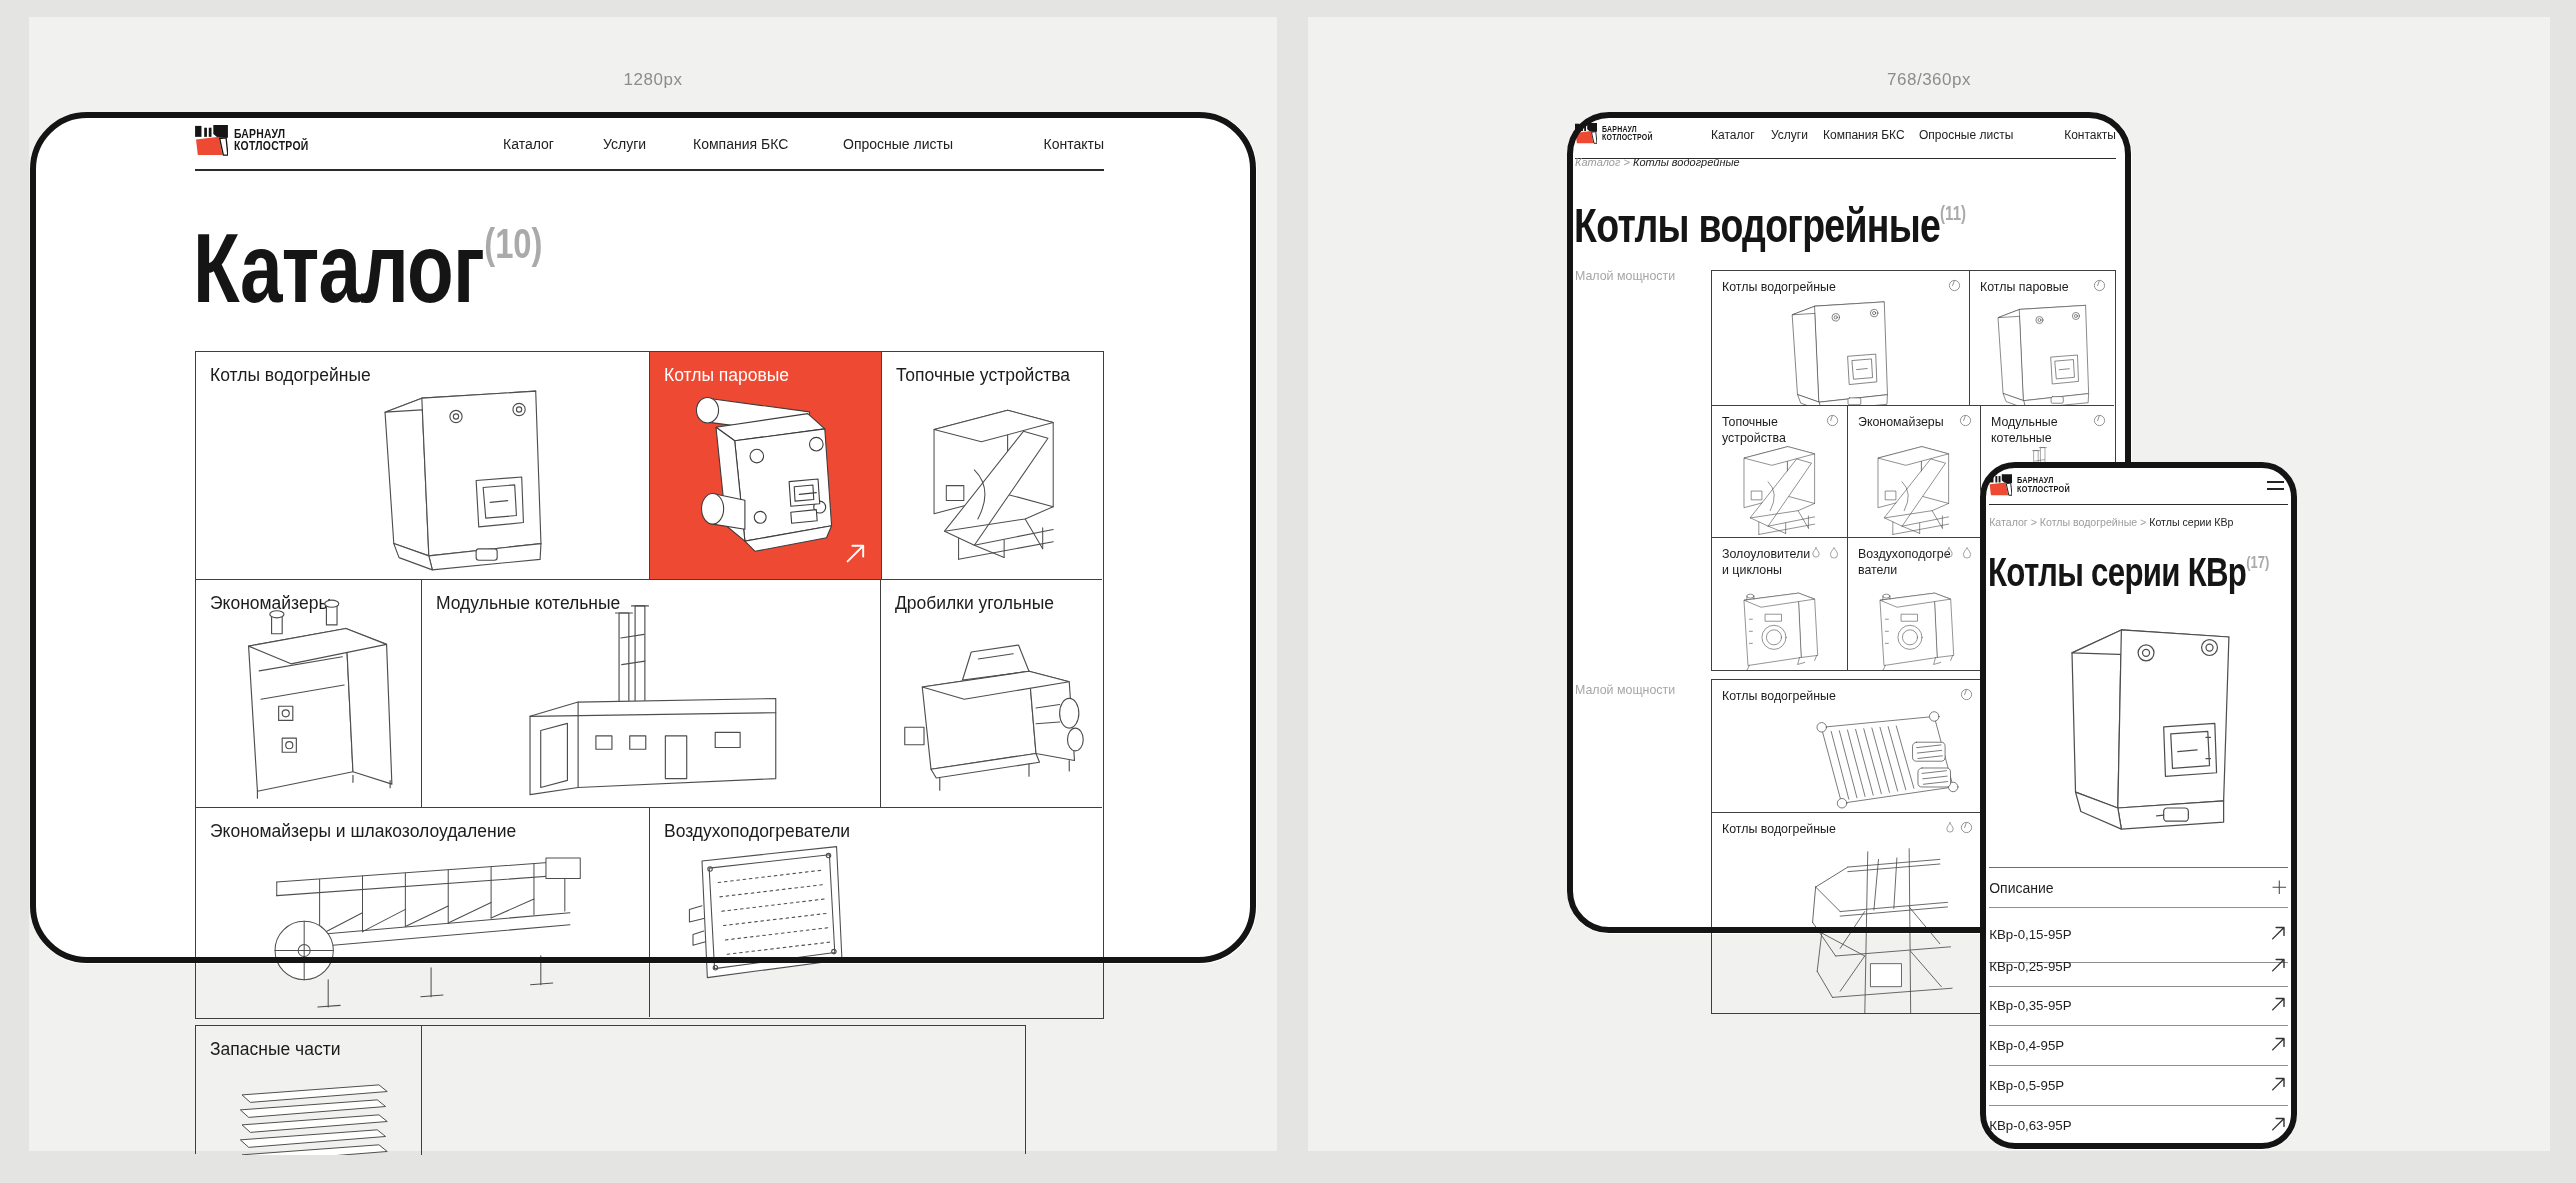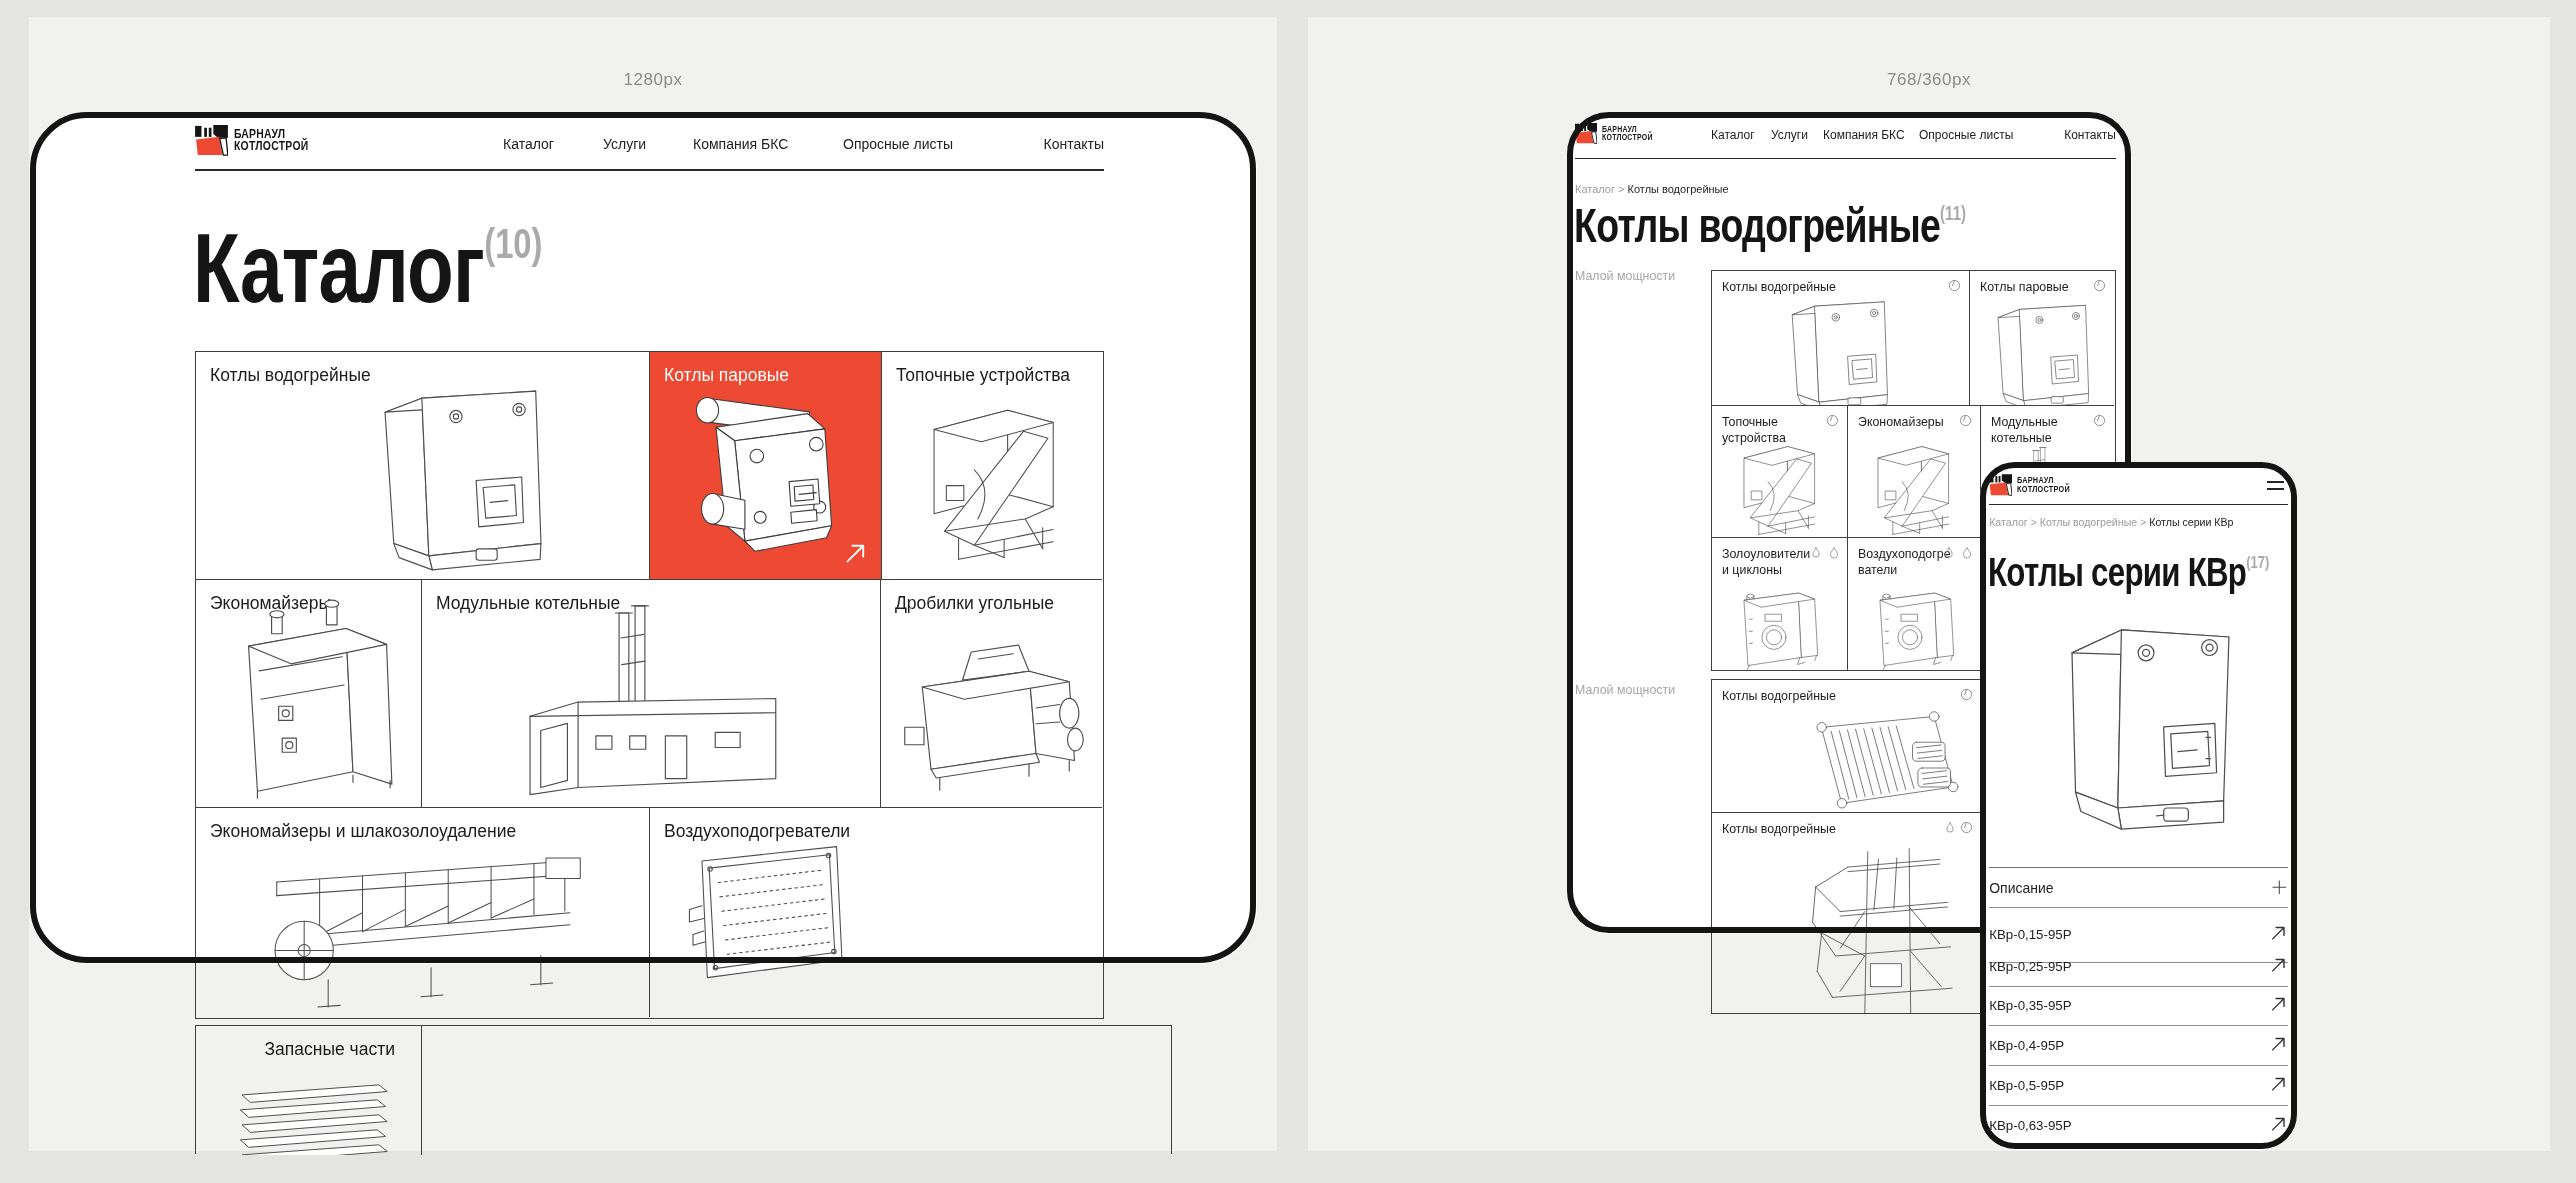--- a/index.html
+++ b/index.html
@@ -348,21 +348,21 @@
         <div class="cell-label">Воздухоподогреватели</div>
         <div class="ill" style="left:22px;top:14.7px;">
             <svg width="182" height="189" viewBox="0 0 198 205">
               <use href="#s-airheater"></use>
             </svg>
           </div>
       </div>
     </div>
   </div>
 
-  <div class="abs" style="left:195px;top:1025px;width:977px;height:129px;border:1.4px solid #3f3f3f;border-bottom:none;box-sizing:border-box;text-align:right;">
+  <div class="abs" style="left:195px;top:1025px;width:831px;height:129px;border:1.4px solid #3f3f3f;border-bottom:none;box-sizing:border-box;">
     <div class="cell" style="position:absolute;left:0;top:0;width:226px;height:129px;">
       <div class="cell-label">Запасные части</div>
       <div class="ill" style="left:28px;top:57px;">
           <svg width="175" height="92" viewBox="0 0 190 100">
             <use href="#s-spares"></use>
           </svg>
         </div>
     </div>
   </div>
 </div>
@@ -390,21 +390,21 @@
     <div class="abs" style="left:0;top:7.4px;width:541px;height:14.7px;font-size:12px;">
       <span class="nav-item" style="left:136px;">Каталог</span>
       <span class="nav-item" style="left:196px;">Услуги</span>
       <span class="nav-item" style="left:248px;">Компания БКС</span>
       <span class="nav-item" style="left:344px;">Опросные листы</span>
       <span class="nav-item" style="right:0;">Контакты</span>
     </div>
   </div>
   <div class="rule" style="left:1575px;top:158px;width:541px;height:1.2px;"></div>
 
-  <div class="crumb" style="left:1575px;top:183px;font-size:11px;">
+  <div class="crumb" style="left:1575px;top:156px;font-size:11px;font-style:italic;">
     <span class="dim">Каталог</span>
     <span class="dim">&gt;</span>
     <span class="cur">Котлы водогрейные</span>
   </div>
 
   <div class="abs big-title" style="left:1574px;top:202px;font-size:48px;">
     <span>Котлы водогрейные</span><sup style="font-size:19.3px;vertical-align:22px;">(11)</sup>
   </div>
 
   <div class="side-label" style="left:1575px;top:269px;">Малой мощности</div>

